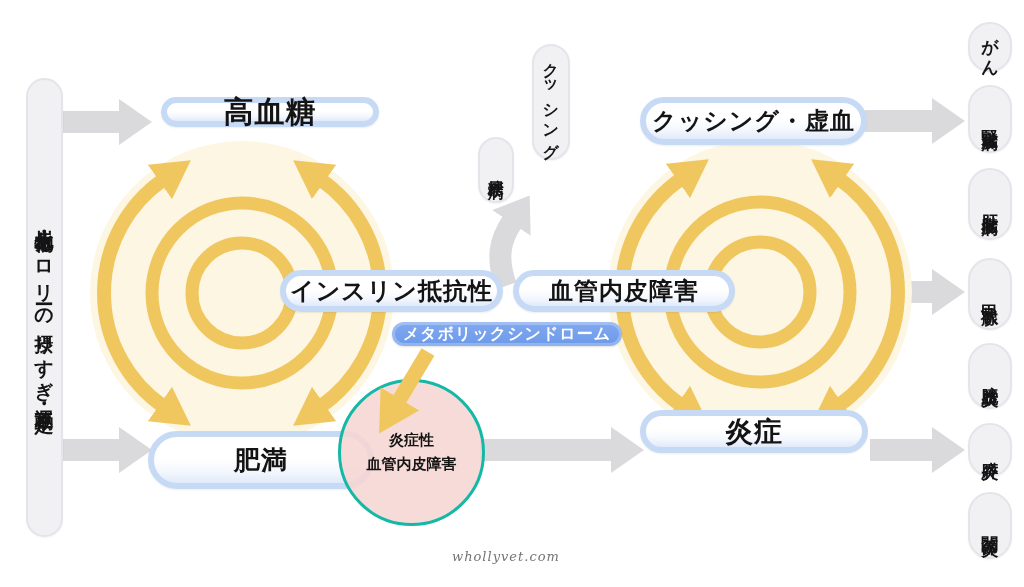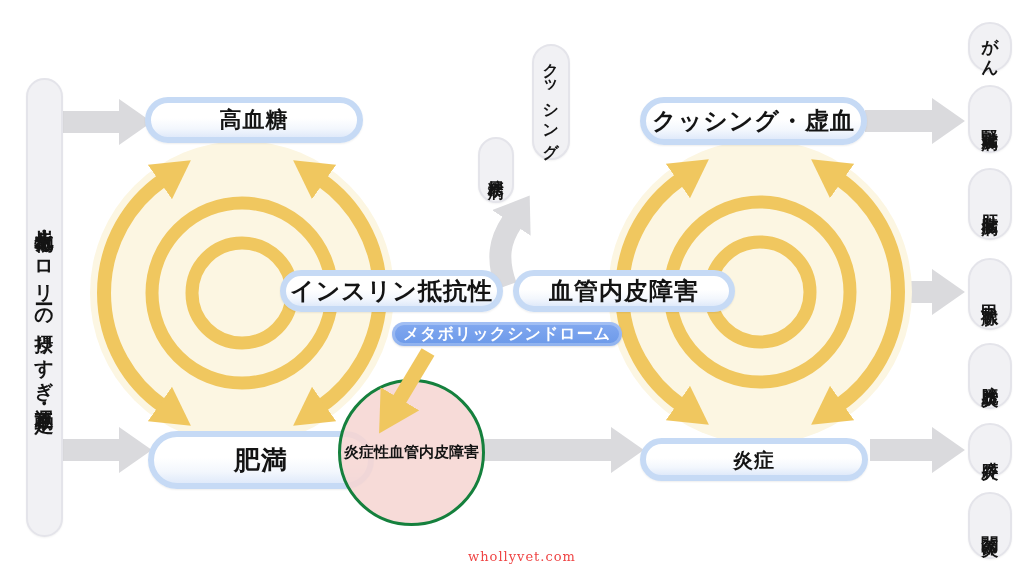--- a/index.html
+++ b/index.html
@@ -26,28 +26,28 @@
   .vtext{writing-mode:vertical-rl;text-orientation:upright;letter-spacing:2px;}
   .pill-metabo{
     position:absolute;box-sizing:border-box;border-radius:999px;
     background:linear-gradient(180deg,#83a9f0 0%,#6b99e9 100%);
     box-shadow:inset 0 0 0 3px rgba(255,255,255,.25), 0 1px 2px rgba(0,0,0,.12);
     display:flex;align-items:center;justify-content:center;
     color:#ffffff;font-weight:bold;line-height:1;
   }
   .cytokine-circle{
     position:absolute;box-sizing:border-box;border-radius:50%;
-    background:rgba(246,214,210,.87);border:3px solid #15803d;
-    display:flex;flex-direction:row;align-items:center;justify-content:center;
+    background:rgba(246,214,210,.87);border:3px solid #14b8a6;
+    display:flex;flex-direction:column;align-items:center;justify-content:center;
     font-weight:bold;text-align:center;line-height:1.55;
   }
   .watermark{
-    position:absolute;left:452px;top:549px;width:140px;text-align:center;
-    font-family:"DejaVu Serif",serif;
-    font-size:13px;color:#ef4444;letter-spacing:1px;
+    position:absolute;left:452px;top:549px;width:140px;
+    font-family:"DejaVu Serif",serif;font-style:italic;
+    font-size:13px;color:#737373;letter-spacing:1px;
   }
 </style>
 </head>
 <body>
 
 <div class="stage">
 
   <svg class="layer" viewBox="0 0 1024 587">
     <defs>
       <marker id="ag" markerUnits="strokeWidth" markerWidth="1.5" markerHeight="2.1" refX="0.05" refY="1.05" orient="auto">
@@ -83,27 +83,27 @@
     <line x1="865" y1="121" x2="933" y2="121" stroke="#dadadd" stroke-width="22" marker-end="url(#ag)"></line>
 
     <path d="M 506,286 C 496,258 500,240 512,222" fill="none" stroke="#dadadd" stroke-width="22" marker-end="url(#ag)"></path>
   </svg>
 
   <div class="pill-gray vtext" style="left:26px;top:78px;width:37px;height:459px;font-size:19px;">炭水化物・カロリーの摂りすぎ・運動不足</div>
 
   <div class="pill-gray vtext" style="left:532px;top:44px;width:38px;height:116px;font-size:16px;">クッシング</div>
   <div class="pill-gray vtext" style="left:478px;top:137px;width:36px;height:66px;font-size:16px;">糖尿病</div>
 
-  <div class="pill-blue" style="left:145px;top:97px;width:218px;height:46px;font-size:22px;">高血糖</div>
+  <div class="pill-blue" style="left:161px;top:97px;width:218px;height:30px;font-size:30px;">高血糖</div>
   <div class="pill-blue" style="left:640px;top:97px;width:227px;height:48px;font-size:24px;">クッシング・虚血</div>
   <div class="pill-blue" style="left:513px;top:270px;width:222px;height:42px;font-size:24px;">血管内皮障害</div>
   <div class="pill-blue" style="left:280px;top:270px;width:223px;height:42px;font-size:24px;">インスリン抵抗性</div>
   <div class="pill-metabo" style="left:392px;top:322px;width:230px;height:24px;font-size:16px;letter-spacing:1px;">メタボリックシンドローム</div>
   <div class="pill-blue" style="left:148px;top:431px;width:226px;height:58px;font-size:26px;">肥満</div>
-  <div class="pill-blue" style="left:640px;top:438px;width:228px;height:43px;font-size:20px;">炎症</div>
+  <div class="pill-blue" style="left:640px;top:410px;width:228px;height:43px;font-size:28px;">炎症</div>
 
   <div class="cytokine-circle" style="left:338px;top:379px;width:147px;height:147px;font-size:15px;">
     <span>炎症性</span>
     <span>血管内皮障害</span>
   </div>
 
   <div class="pill-gray vtext" style="left:968px;top:22px;width:44px;height:50px;font-size:17px;">がん</div>
   <div class="pill-gray vtext" style="left:968px;top:85px;width:44px;height:68px;font-size:17px;">腎臓病</div>
   <div class="pill-gray vtext" style="left:968px;top:168px;width:44px;height:72px;font-size:17px;">肝臓病</div>
   <div class="pill-gray vtext" style="left:968px;top:258px;width:44px;height:72px;font-size:17px;">甲状腺</div>

